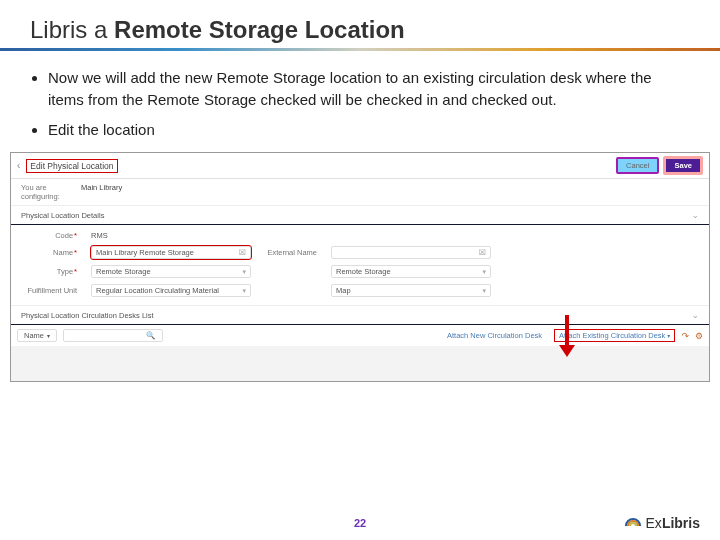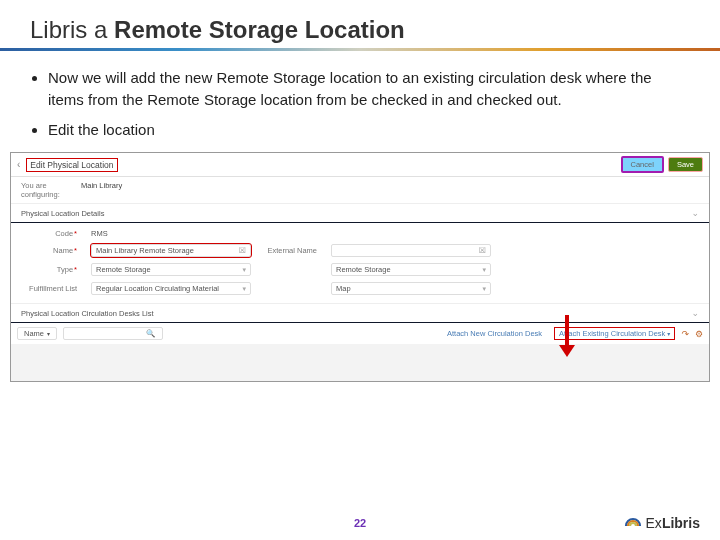--- a/index.html
+++ b/index.html
@@ -66,23 +66,24 @@
     padding: 2px 8px;
     font-size: 7.5px;
   }
   .btn-cancel {
     background: #7dd3fc;
     border: 2px solid #a21caf;
     color: #666;
     margin-right: 4px;
   }
   .btn-save {
-    background: #4d7c0f;
+    background: #4c1d95;
     color: #fff;
-    border: 1px solid #fca5a5;
+    border: 3px solid #fca5a5;
+    font-weight: bold;
   }
 
   .config-row {
     display: flex;
     padding: 4px 10px;
     background: #fff;
     border-bottom: 1px solid #eee;
   }
   .config-label { width: 60px; color: #777; }
   .config-value { color: #444; }
@@ -235,21 +236,21 @@
 </style>
 </head>
 <body>
 
 <div class="slide-title">
   <span>Libris a </span><strong>Remote Storage Location</strong>
 </div>
 
 <ul class="bullets">
   <li>
-    <span>Now we will add the new Remote Storage location to an </span><span class="underline">existing</span><span> circulation desk where the items from the Remote Storage location from be checked in and checked out.</span>
+    <span>Now we will add the new Remote Storage location to an </span><span class="underline">existing</span><span> circulation desk where the items from the Remote Storage checked will be checked in and checked out.</span>
   </li>
   <li>Edit the location</li>
 </ul>
 
 <div class="screenshot">
 
   <div class="shot-header">
     <span class="back-arrow">‹</span>
     <span class="page-title-box">Edit Physical Location</span>
     <span class="spacer"></span>
@@ -297,21 +298,21 @@
     <div class="field-input">
       <span>Remote Storage</span>
       <span class="dd">▾</span>
     </div>
     <div class="field-label"></div>
     <div class="field-input">
       <span>Remote Storage</span>
       <span class="dd">▾</span>
     </div>
 
-    <div class="field-label">Fulfillment List</div>
+    <div class="field-label">Fulfillment Unit</div>
     <div class="field-input">
       <span>Regular Location Circulating Material</span>
       <span class="dd">▾</span>
     </div>
     <div class="field-label"></div>
     <div class="field-input">
       <span>Map</span>
       <span class="dd">▾</span>
     </div>
   </div>

